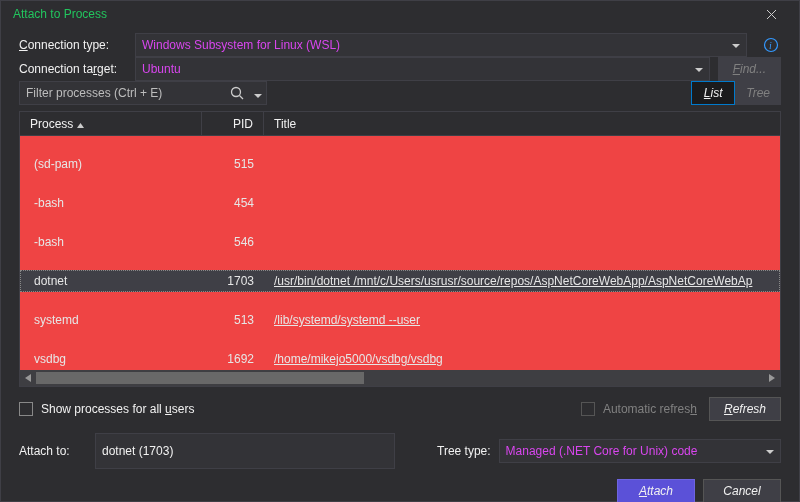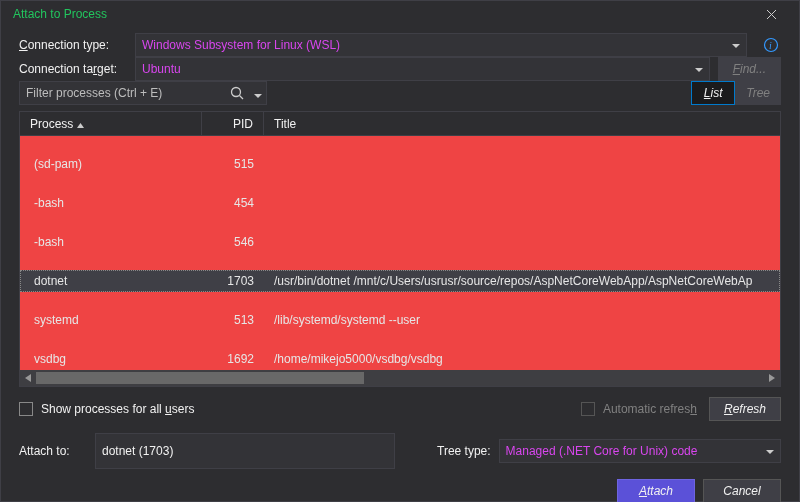--- a/index.html
+++ b/index.html
@@ -118,21 +118,21 @@
   .col-pid  { width: 62px; justify-content:flex-end; }
   .col-title{ flex:1; }
   .sort-arrow svg { fill:#ccc; }
 
   .grid-body { flex:1; overflow:hidden; }
   .gr {
     display:flex; height:22px; align-items:center; color:#e6e6e6;margin-top:17px;
   }
   .gr .c1 { width:182px; padding-left:14px; overflow:hidden; white-space:nowrap; text-overflow:ellipsis;}
   .gr .c2 { width:62px; text-align:right; padding-right:10px;}
-  .gr .c3 { flex:1; padding-left:10px; overflow:hidden; white-space:nowrap; text-overflow:ellipsis;}
+  .gr .c3 { flex:1; padding-left:10px; overflow:hidden; white-space:nowrap; text-overflow:ellipsis;text-decoration:underline;}
   .gr.selected { background:#3f3f46; outline:1px dotted #888; outline-offset:-1px;}
 
   .hscroll {
     height: 16px; background:#3e3e42; position:relative; margin-top:auto;
     display:flex; align-items:center;
   }
   .hscroll .arrow { width:16px; height:16px; display:flex;align-items:center;justify-content:center;}
   .hscroll .track { flex:1; height:16px; position:relative;}
   .hscroll .thumb { position:absolute; left:0; top:2px; height:12px; width:45%; background:#686868;}
 

